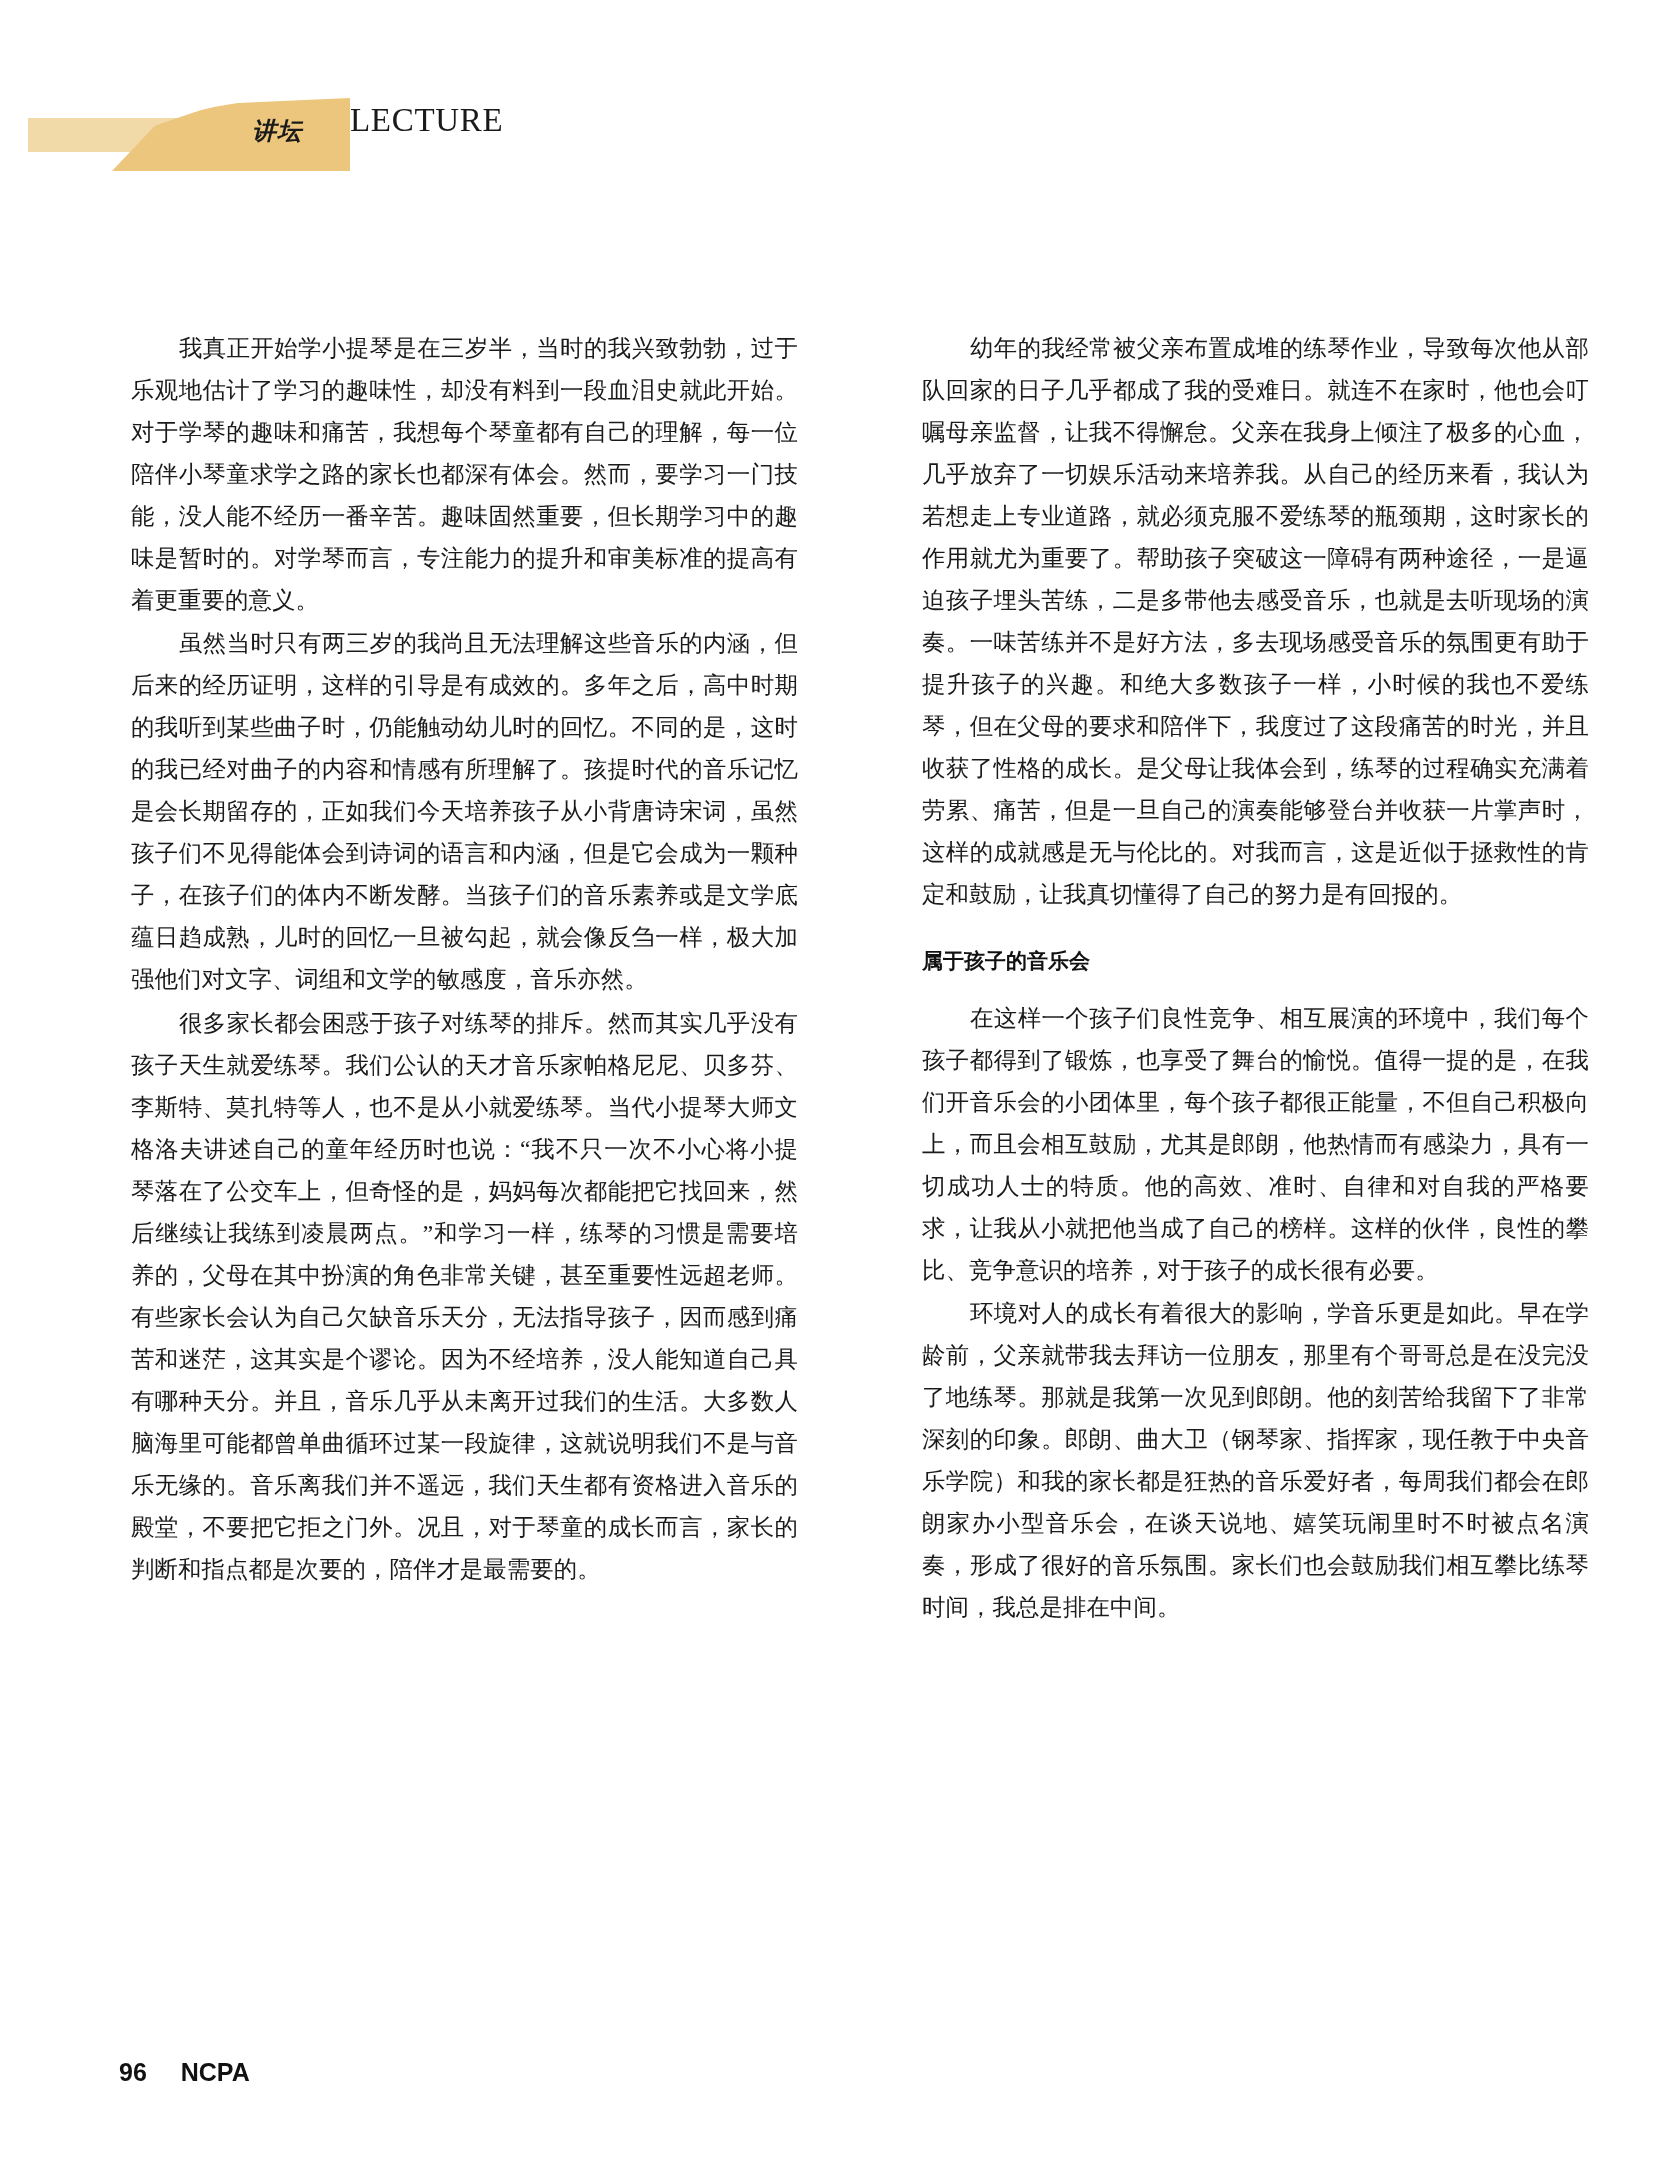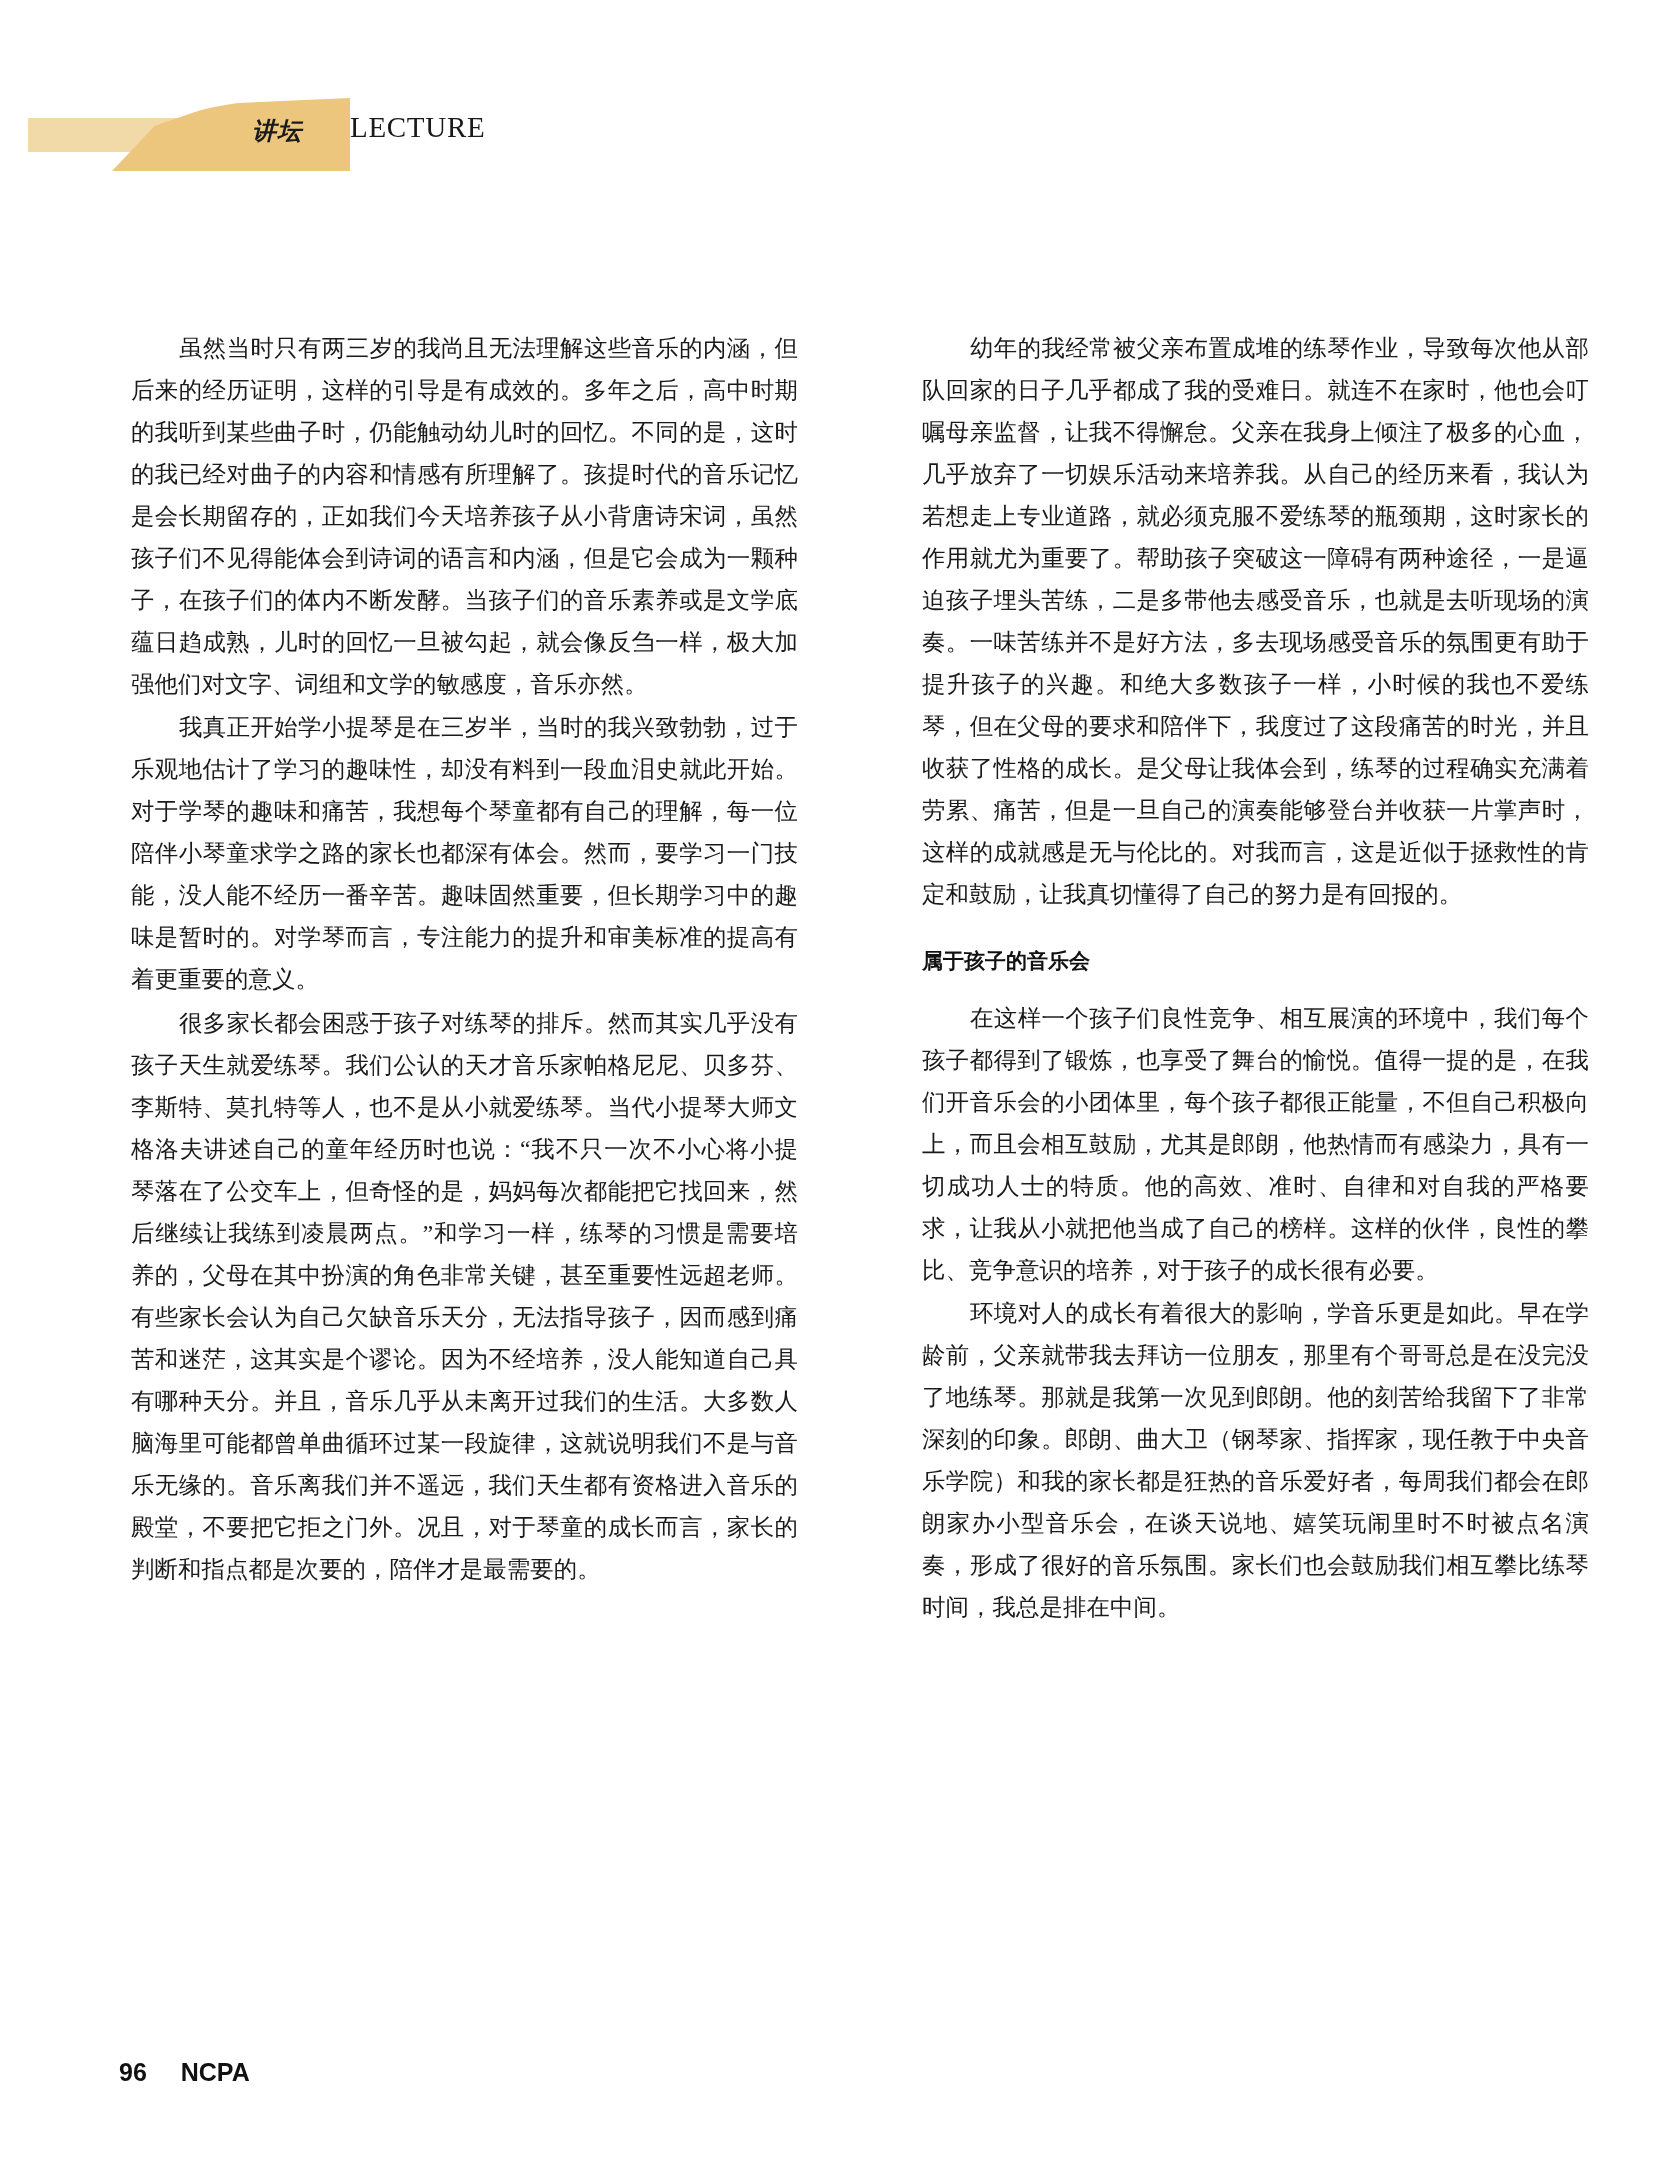--- a/index.html
+++ b/index.html
@@ -50,23 +50,23 @@
     font-family: "Liberation Sans", sans-serif;
     font-weight: bold;
     font-size: 24px;
     letter-spacing: 1.3px;
     color: #1a1a1a;
     font-style: italic;
   }
   .header-title {
     position: absolute;
     left: 350px;
-    top: 111px;
+    top: 102px;
     font-family: "Liberation Serif", serif;
-    font-size: 29px;
+    font-size: 33px;
     letter-spacing: 0.7px;
     color: #1a1a1a;
   }
 
   
   .content {
     position: absolute;
     top: 327px;
     left: 0;
     width: 1676px;
@@ -116,22 +116,22 @@
 <div class="header">
   <div class="header-band"></div>
   <div class="header-swoosh"></div>
   <div class="header-label">讲坛</div>
   <div class="header-title">LECTURE</div>
 </div>
 
 <div class="content">
 
   <div class="col col-left">
+    <p class="para">我真正开始学小提琴是在三岁半，当时的我兴致勃勃，过于乐观地估计了学习的趣味性，却没有料到一段血泪史就此开始。对于学琴的趣味和痛苦，我想每个琴童都有自己的理解，每一位陪伴小琴童求学之路的家长也都深有体会。然而，要学习一门技能，没人能不经历一番辛苦。趣味固然重要，但长期学习中的趣味是暂时的。对学琴而言，专注能力的提升和审美标准的提高有着更重要的意义。</p>
     <p class="para">虽然当时只有两三岁的我尚且无法理解这些音乐的内涵，但后来的经历证明，这样的引导是有成效的。多年之后，高中时期的我听到某些曲子时，仍能触动幼儿时的回忆。不同的是，这时的我已经对曲子的内容和情感有所理解了。孩提时代的音乐记忆是会长期留存的，正如我们今天培养孩子从小背唐诗宋词，虽然孩子们不见得能体会到诗词的语言和内涵，但是它会成为一颗种子，在孩子们的体内不断发酵。当孩子们的音乐素养或是文学底蕴日趋成熟，儿时的回忆一旦被勾起，就会像反刍一样，极大加强他们对文字、词组和文学的敏感度，音乐亦然。</p>
-    <p class="para">我真正开始学小提琴是在三岁半，当时的我兴致勃勃，过于乐观地估计了学习的趣味性，却没有料到一段血泪史就此开始。对于学琴的趣味和痛苦，我想每个琴童都有自己的理解，每一位陪伴小琴童求学之路的家长也都深有体会。然而，要学习一门技能，没人能不经历一番辛苦。趣味固然重要，但长期学习中的趣味是暂时的。对学琴而言，专注能力的提升和审美标准的提高有着更重要的意义。</p>
     <p class="para">很多家长都会困惑于孩子对练琴的排斥。然而其实几乎没有孩子天生就爱练琴。我们公认的天才音乐家帕格尼尼、贝多芬、李斯特、莫扎特等人，也不是从小就爱练琴。当代小提琴大师文格洛夫讲述自己的童年经历时也说：“我不只一次不小心将小提琴落在了公交车上，但奇怪的是，妈妈每次都能把它找回来，然后继续让我练到凌晨两点。”和学习一样，练琴的习惯是需要培养的，父母在其中扮演的角色非常关键，甚至重要性远超老师。有些家长会认为自己欠缺音乐天分，无法指导孩子，因而感到痛苦和迷茫，这其实是个谬论。因为不经培养，没人能知道自己具有哪种天分。并且，音乐几乎从未离开过我们的生活。大多数人脑海里可能都曾单曲循环过某一段旋律，这就说明我们不是与音乐无缘的。音乐离我们并不遥远，我们天生都有资格进入音乐的殿堂，不要把它拒之门外。况且，对于琴童的成长而言，家长的判断和指点都是次要的，陪伴才是最需要的。</p>
   </div>
 
   <div class="col col-right">
     <p class="para">幼年的我经常被父亲布置成堆的练琴作业，导致每次他从部队回家的日子几乎都成了我的受难日。就连不在家时，他也会叮嘱母亲监督，让我不得懈怠。父亲在我身上倾注了极多的心血，几乎放弃了一切娱乐活动来培养我。从自己的经历来看，我认为若想走上专业道路，就必须克服不爱练琴的瓶颈期，这时家长的作用就尤为重要了。帮助孩子突破这一障碍有两种途径，一是逼迫孩子埋头苦练，二是多带他去感受音乐，也就是去听现场的演奏。一味苦练并不是好方法，多去现场感受音乐的氛围更有助于提升孩子的兴趣。和绝大多数孩子一样，小时候的我也不爱练琴，但在父母的要求和陪伴下，我度过了这段痛苦的时光，并且收获了性格的成长。是父母让我体会到，练琴的过程确实充满着劳累、痛苦，但是一旦自己的演奏能够登台并收获一片掌声时，这样的成就感是无与伦比的。对我而言，这是近似于拯救性的肯定和鼓励，让我真切懂得了自己的努力是有回报的。</p>
     <h2 class="subhead">属于孩子的音乐会</h2>
     <p class="para">在这样一个孩子们良性竞争、相互展演的环境中，我们每个孩子都得到了锻炼，也享受了舞台的愉悦。值得一提的是，在我们开音乐会的小团体里，每个孩子都很正能量，不但自己积极向上，而且会相互鼓励，尤其是郎朗，他热情而有感染力，具有一切成功人士的特质。他的高效、准时、自律和对自我的严格要求，让我从小就把他当成了自己的榜样。这样的伙伴，良性的攀比、竞争意识的培养，对于孩子的成长很有必要。</p>
     <p class="para">环境对人的成长有着很大的影响，学音乐更是如此。早在学龄前，父亲就带我去拜访一位朋友，那里有个哥哥总是在没完没了地练琴。那就是我第一次见到郎朗。他的刻苦给我留下了非常深刻的印象。郎朗、曲大卫（钢琴家、指挥家，现任教于中央音乐学院）和我的家长都是狂热的音乐爱好者，每周我们都会在郎朗家办小型音乐会，在谈天说地、嬉笑玩闹里时不时被点名演奏，形成了很好的音乐氛围。家长们也会鼓励我们相互攀比练琴时间，我总是排在中间。</p>
   </div>
 

